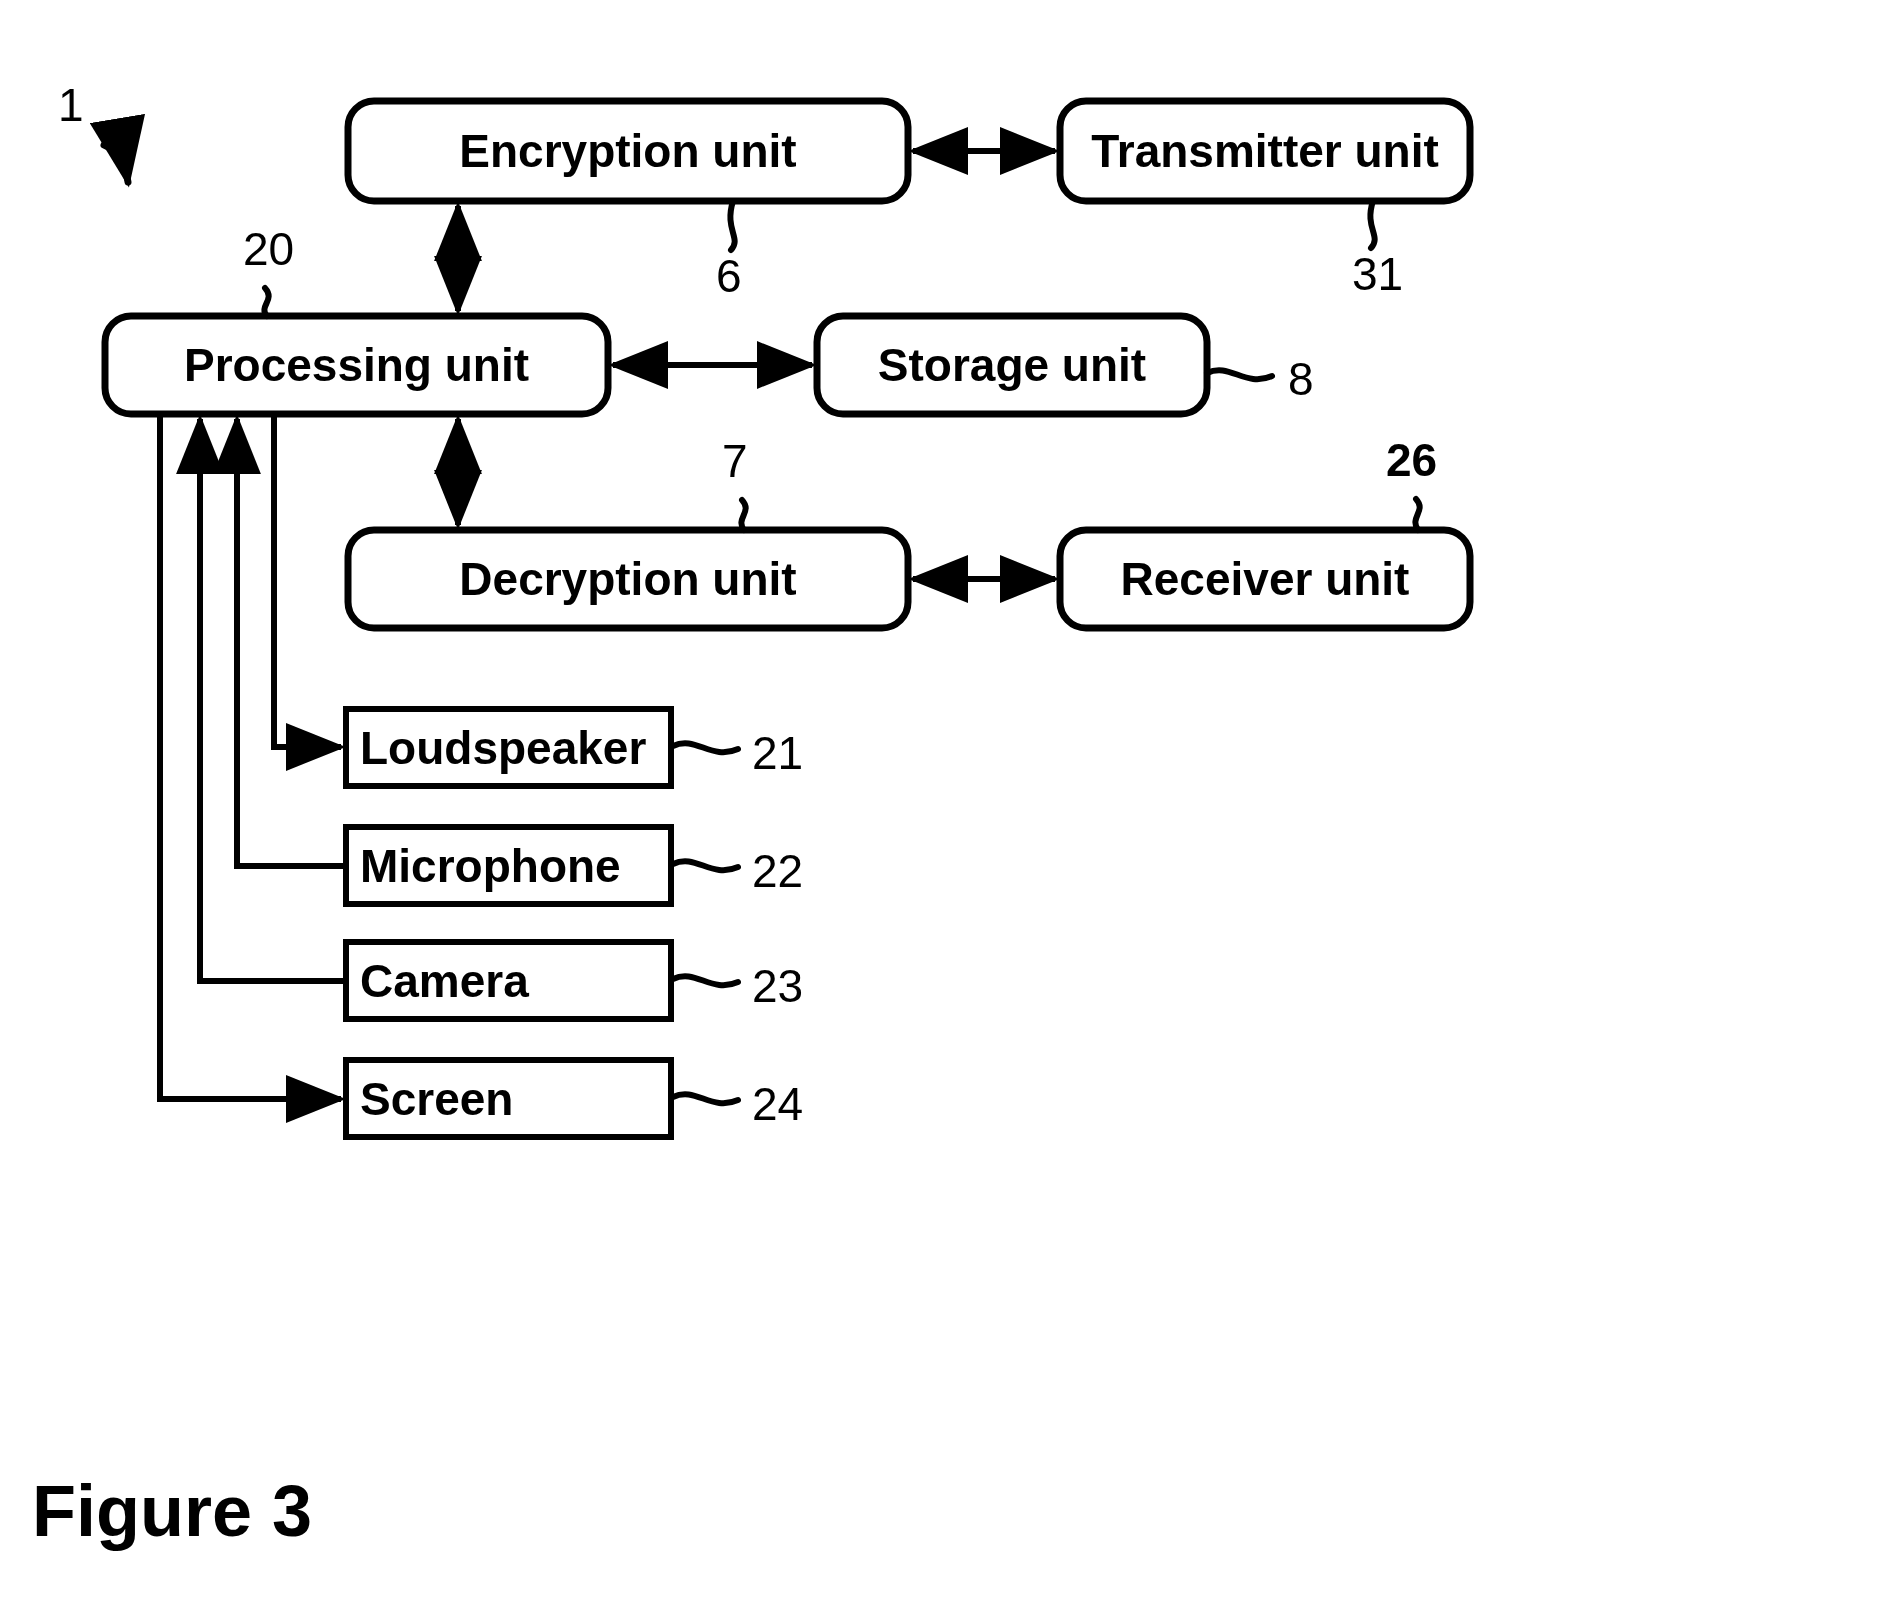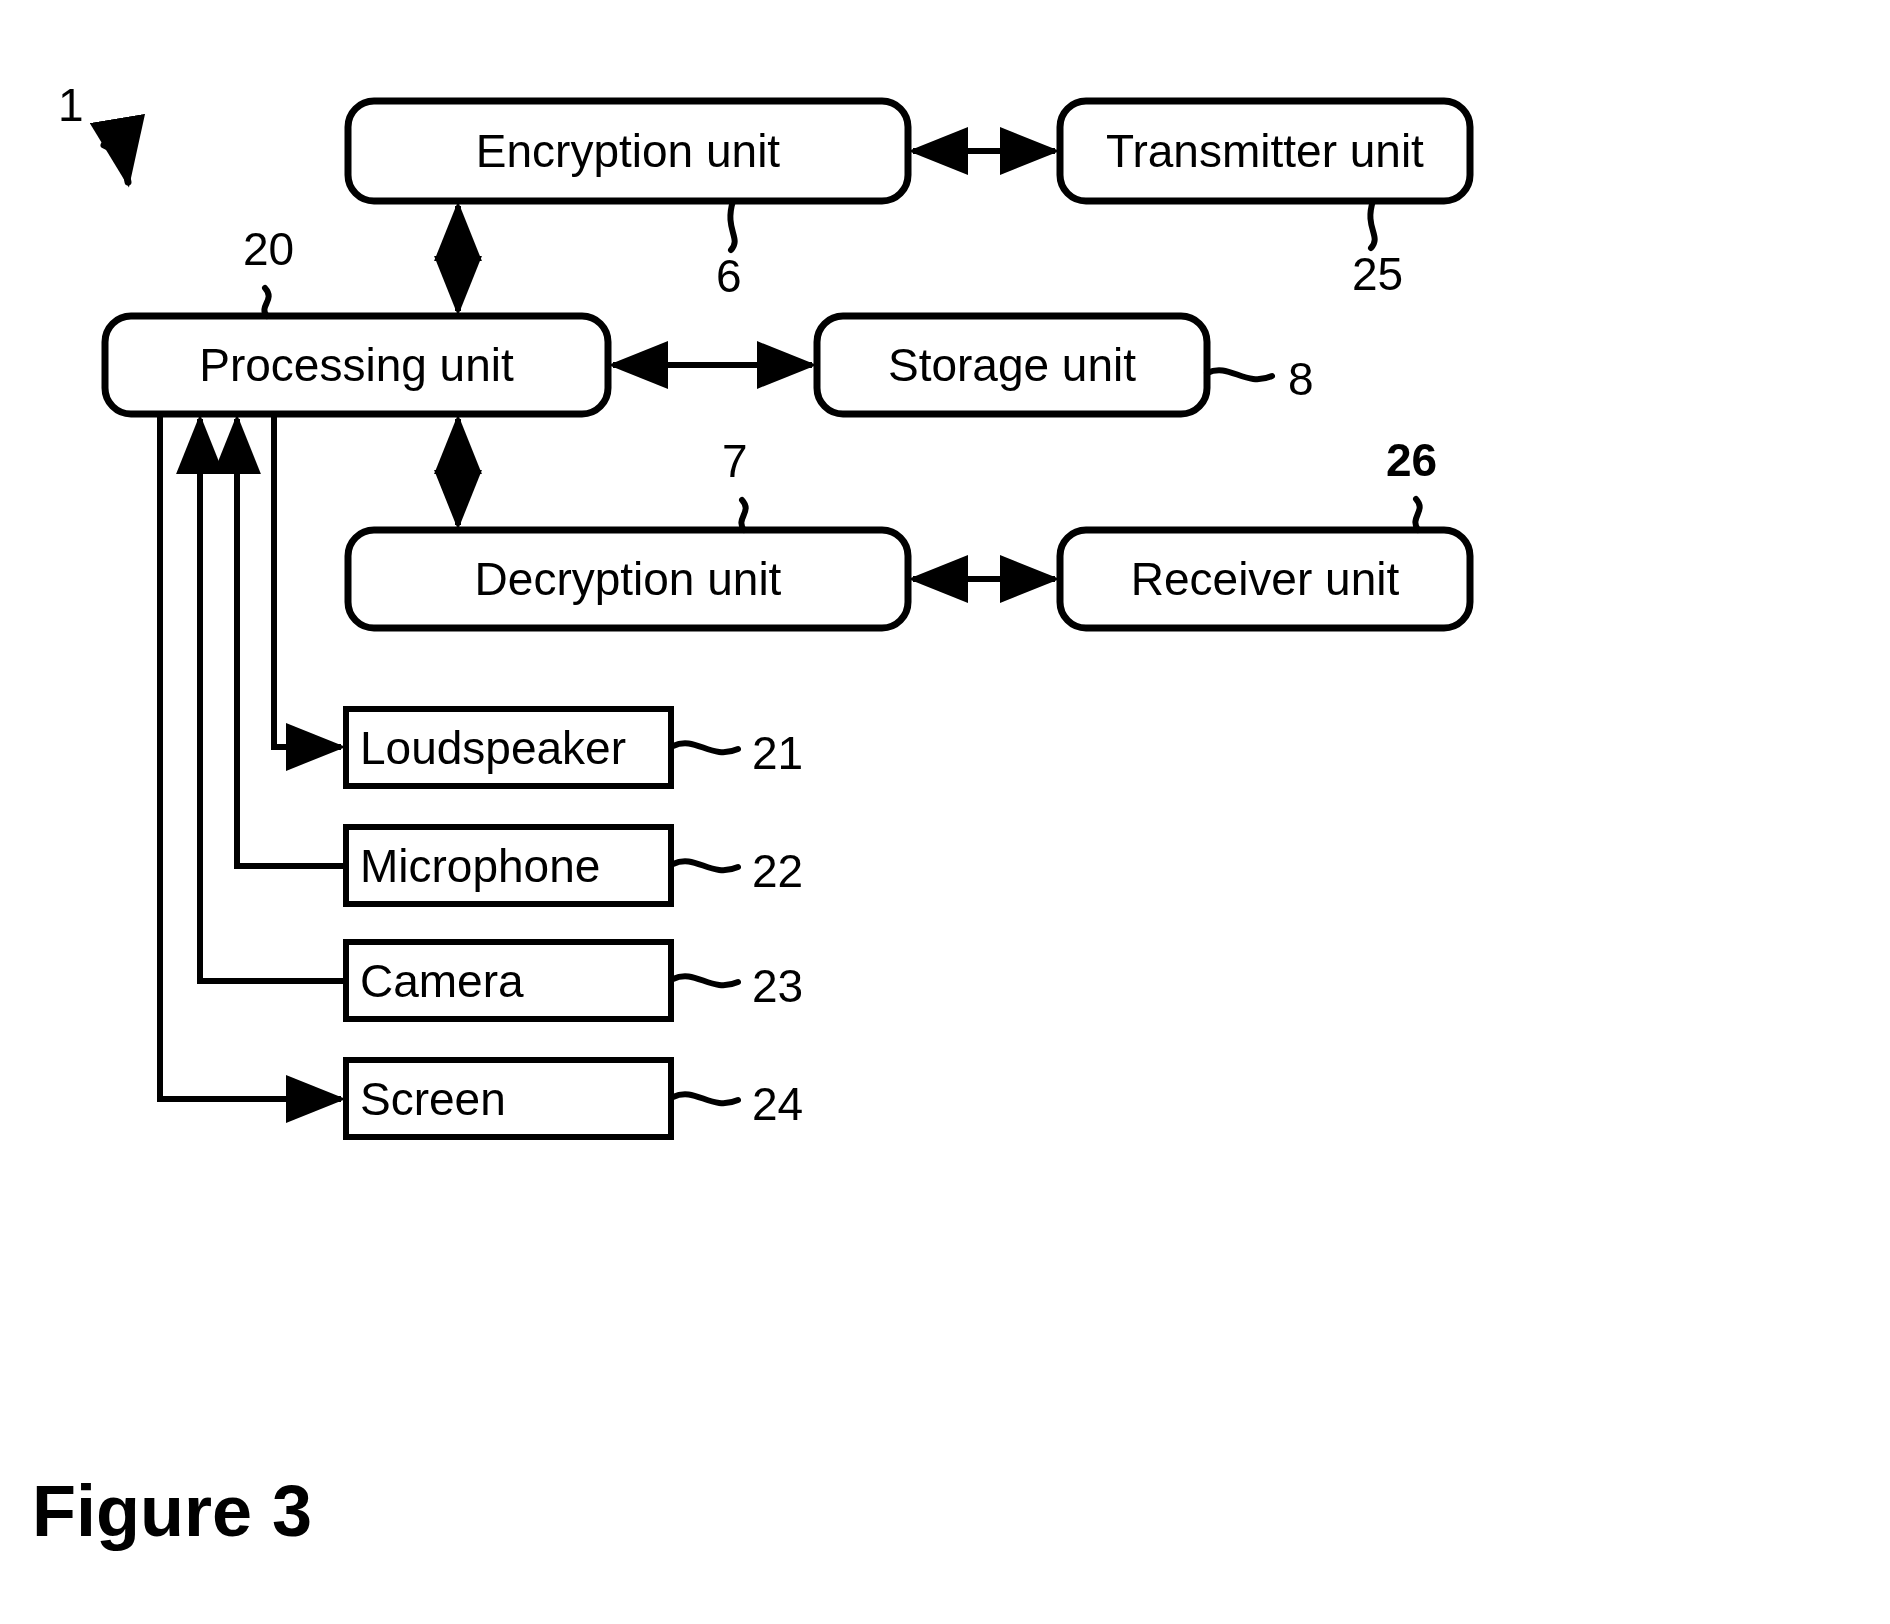--- a/index.html
+++ b/index.html
@@ -25,21 +25,21 @@
     width: 1890px;
     height: 1624px;
   }
   .node-label {
     position: absolute;
     display: flex;
     align-items: center;
     justify-content: center;
     font-family: "Liberation Sans", sans-serif;
     font-size: 46px;
-    font-weight: 400;
+    font-weight: 700;
     color: #000000;
     white-space: nowrap;
     pointer-events: none;
     letter-spacing: 0px;
   }
   .node-label.left-aligned {
     justify-content: flex-start;
     padding-left: 14px;
     box-sizing: border-box;
   }
@@ -171,21 +171,21 @@
   <div class="node-label left-aligned" style="left:346px; top:942px; width:325px; height:77px;">Camera</div>
 
   <div class="node-label left-aligned" style="left:346px; top:1060px; width:325px; height:77px;">Screen</div>
 
   <div class="ref-num" style="left:58px; top:78px;">1</div>
 
   <div class="ref-num" style="left:243px; top:222px;">20</div>
 
   <div class="ref-num" style="left:716px; top:249px;">6</div>
 
-  <div class="ref-num" style="left:1352px; top:247px;">25</div>
+  <div class="ref-num" style="left:1352px; top:247px;">31</div>
 
   <div class="ref-num" style="left:1288px; top:352px;">8</div>
 
   <div class="ref-num" style="left:722px; top:434px;">7</div>
 
   <div class="ref-num" style="left:1386px; top:433px;font-weight:bold;">26</div>
 
   <div class="ref-num" style="left:752px; top:726px;">21</div>
 
   <div class="ref-num" style="left:752px; top:844px;">22</div>

